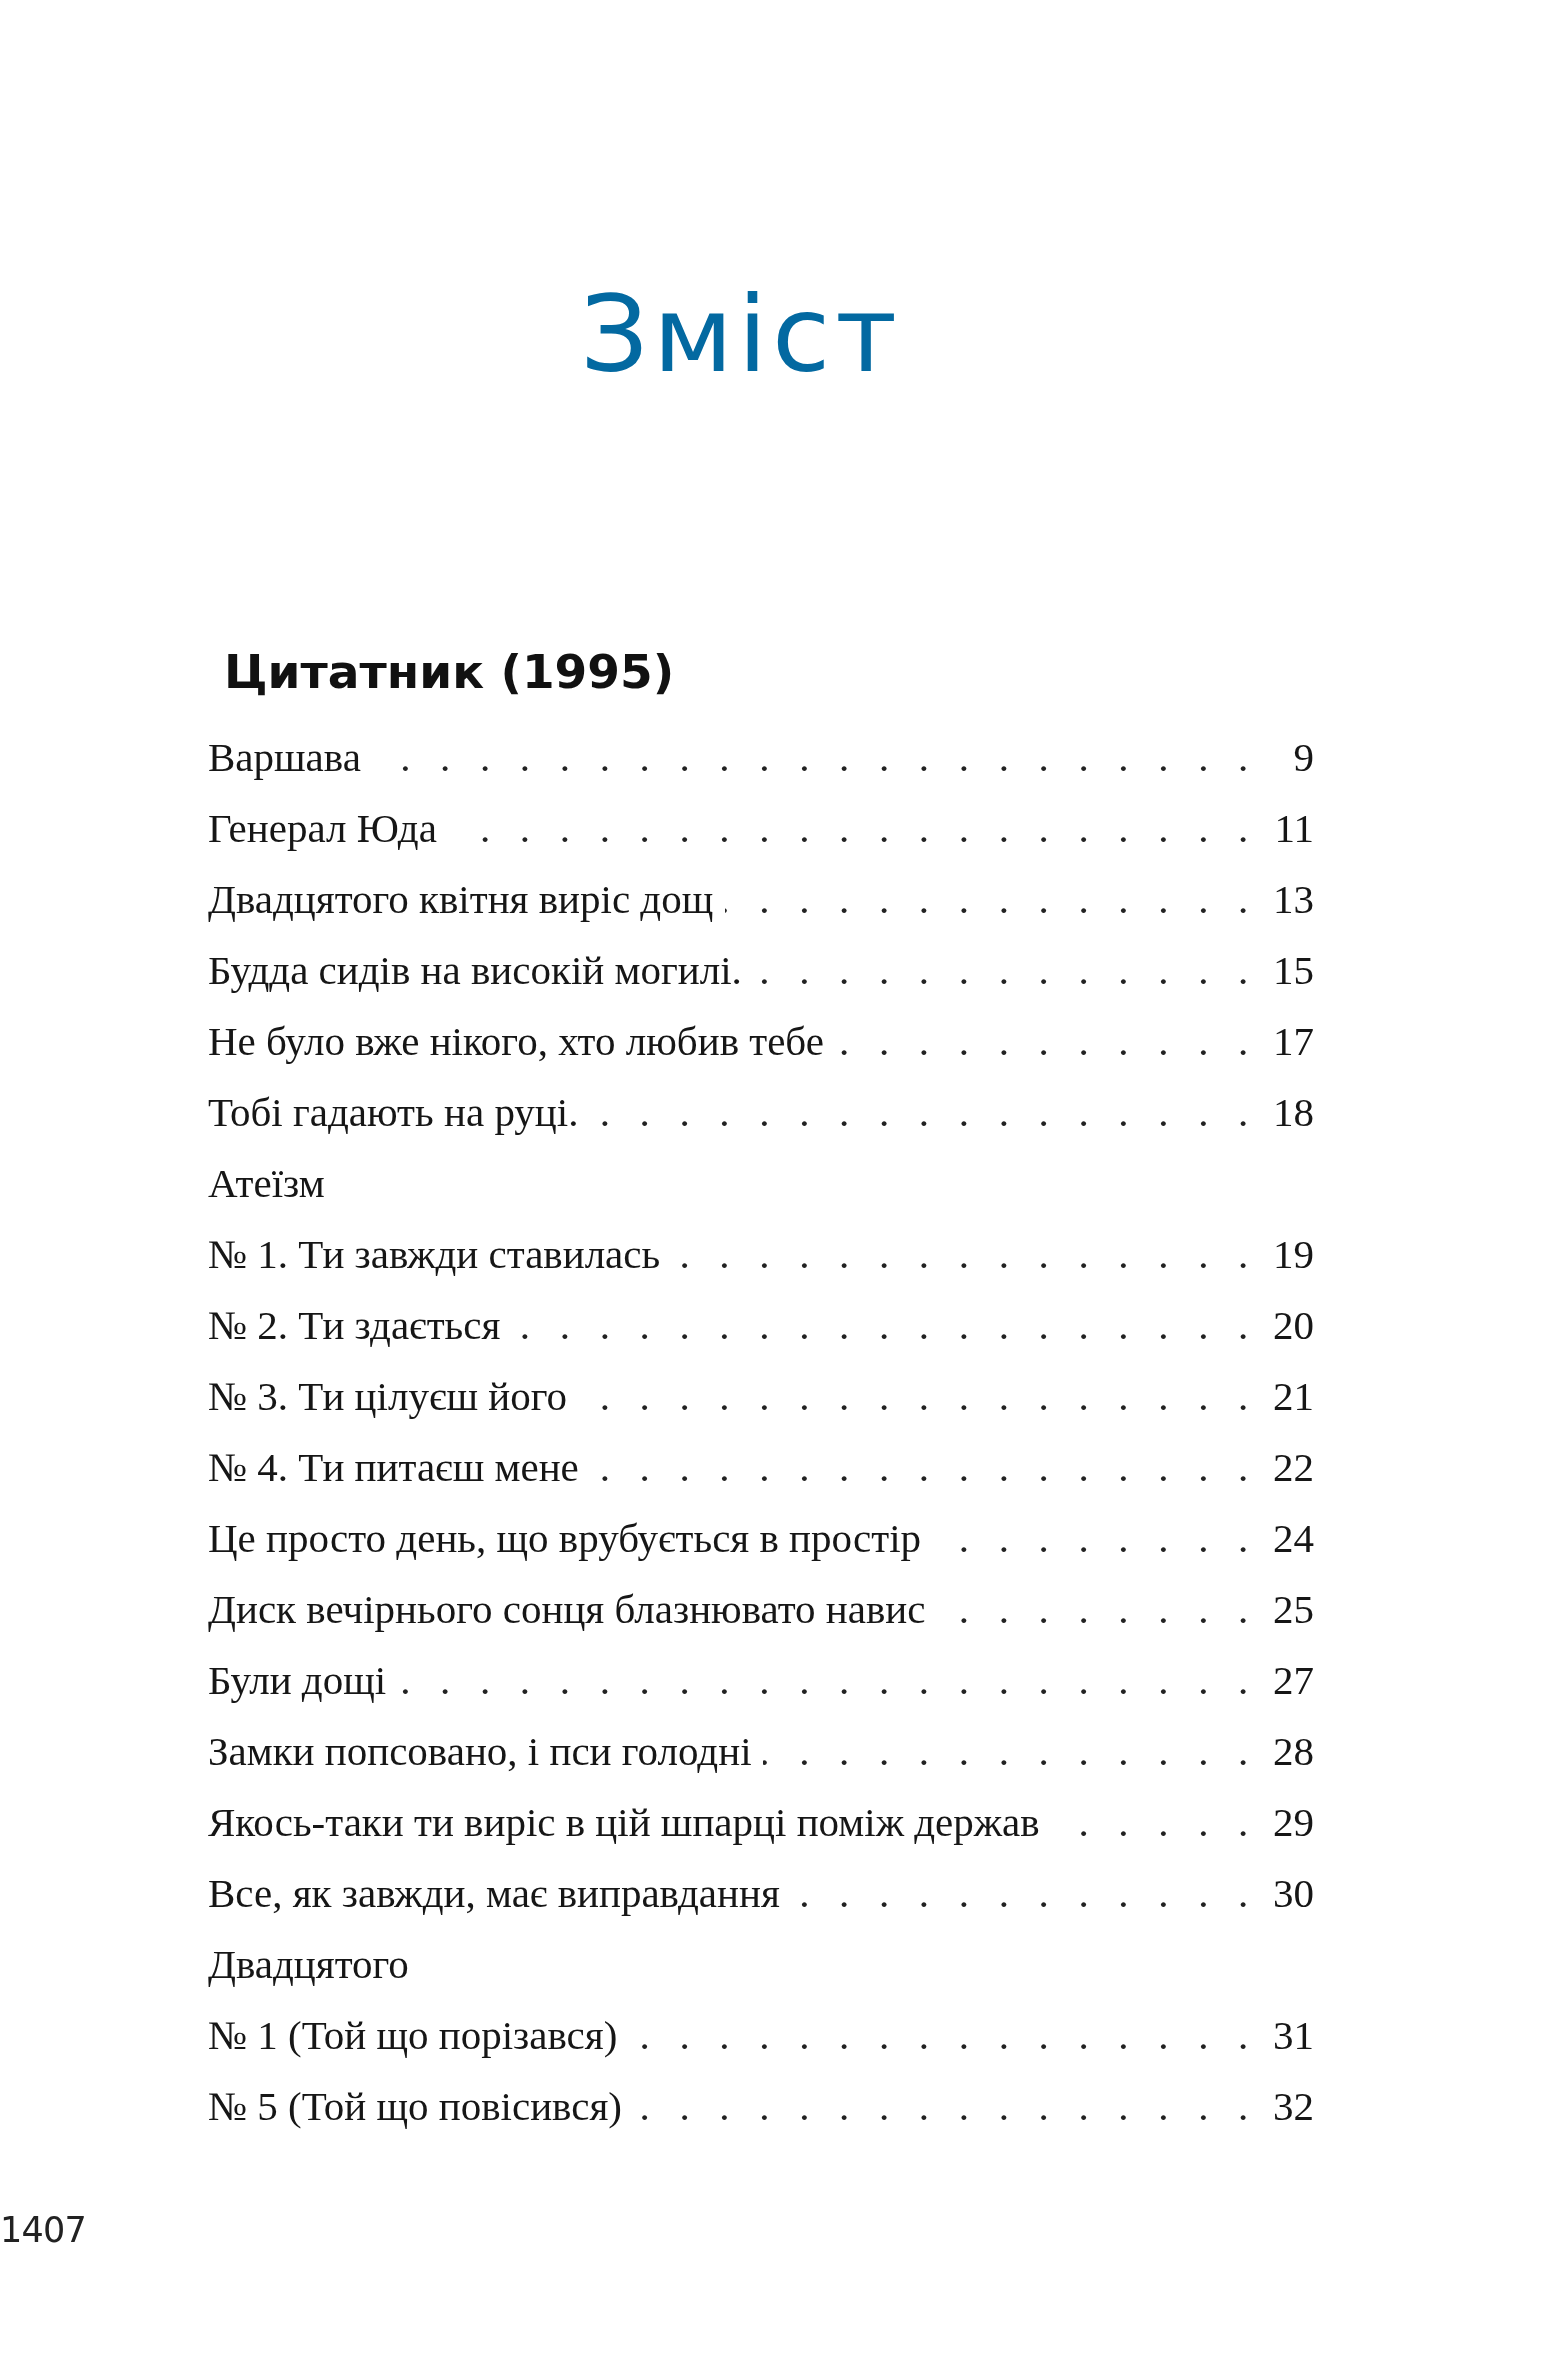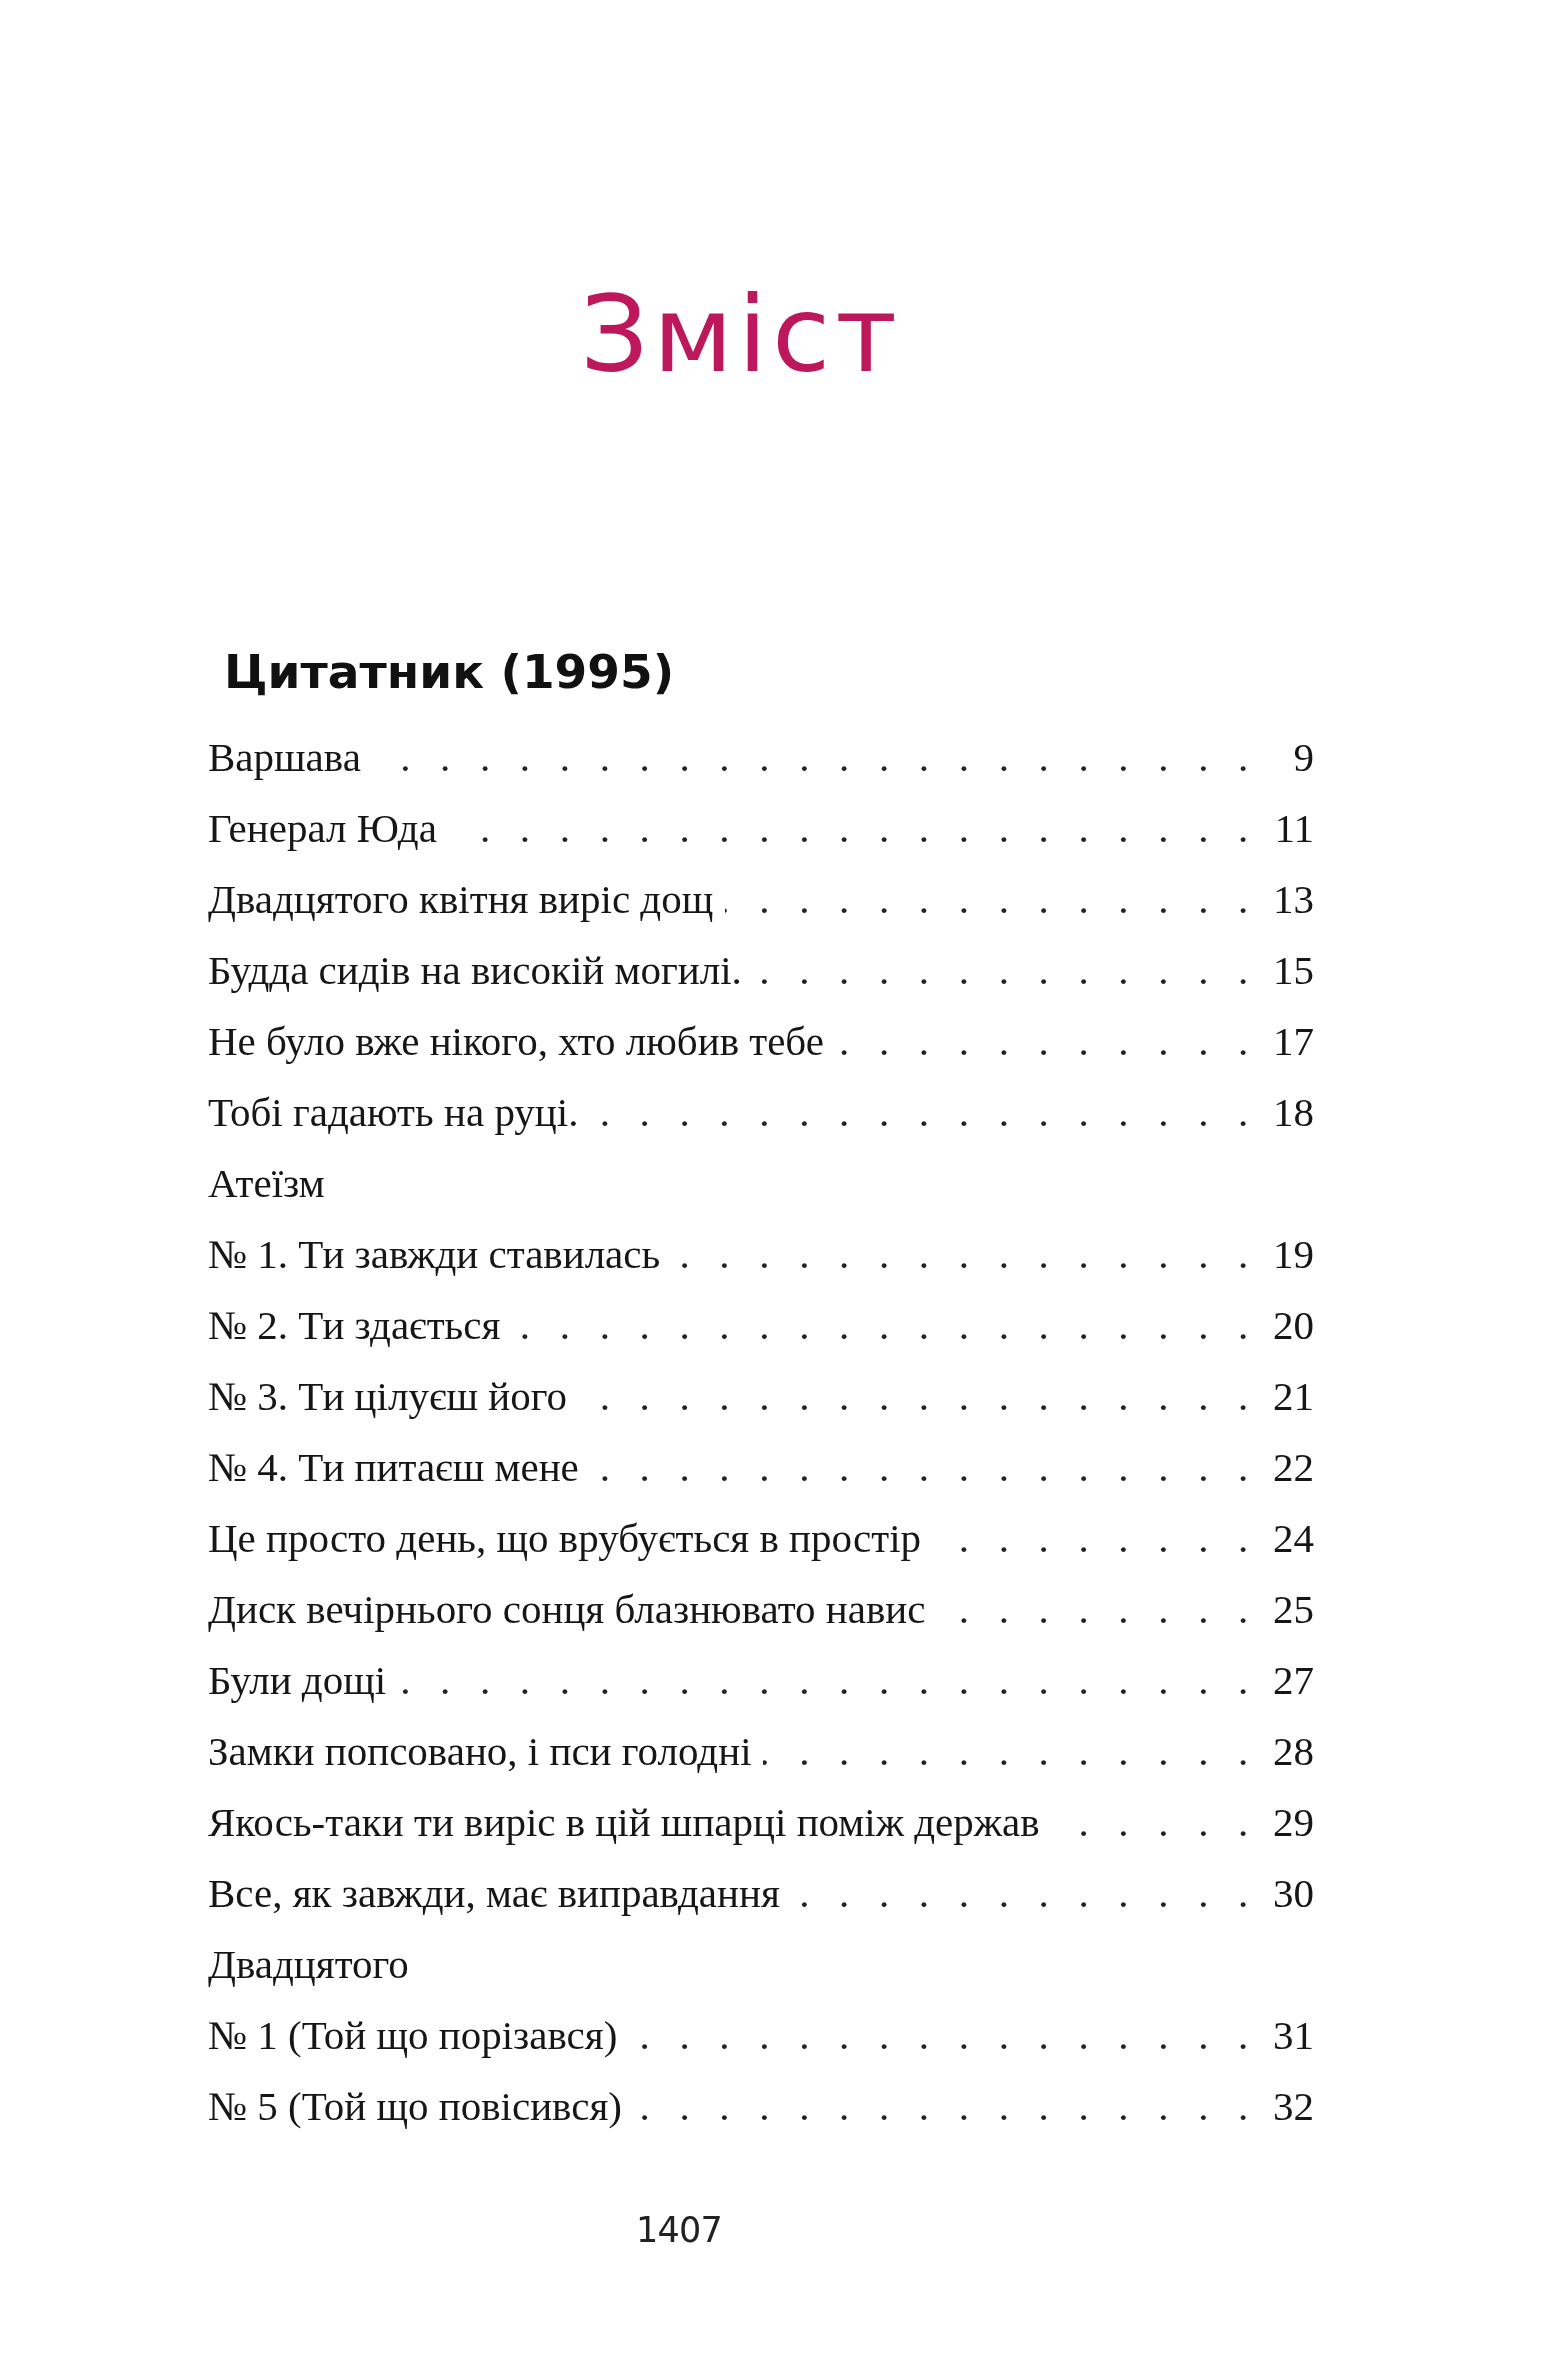--- a/index.html
+++ b/index.html
@@ -18,21 +18,21 @@
       position: absolute;
       top: 282px;
       left: 0;
       width: 1482px;
       text-align: center;
       font-family: "DejaVu Sans", sans-serif;
       font-size: 106px;
       font-weight: normal;
       letter-spacing: 4.8px;
       line-height: 1;
-      color: #be185d;
+      color: #0369a1;
       margin: 0;
     }
     .toc {
       position: absolute;
       left: 208px;
       top: 621px;
       width: 1106px;
     }
     .section-heading {
       font-family: "DejaVu Sans", sans-serif;
@@ -80,21 +80,20 @@
       flex: 0 0 auto;
       min-width: 48px;
       text-align: right;
       padding-left: 8px;
     }
     .folio {
       position: absolute;
       top: 2210px;
       left: 0;
       width: 1358px;
-      text-align: center;
       font-family: "DejaVu Sans", sans-serif;
       font-size: 35px;
       color: #222;
       letter-spacing: -0.8px;
     }
   </style>
 </head>
 <body>
 
 <h1 class="page-title">Зміст</h1>

